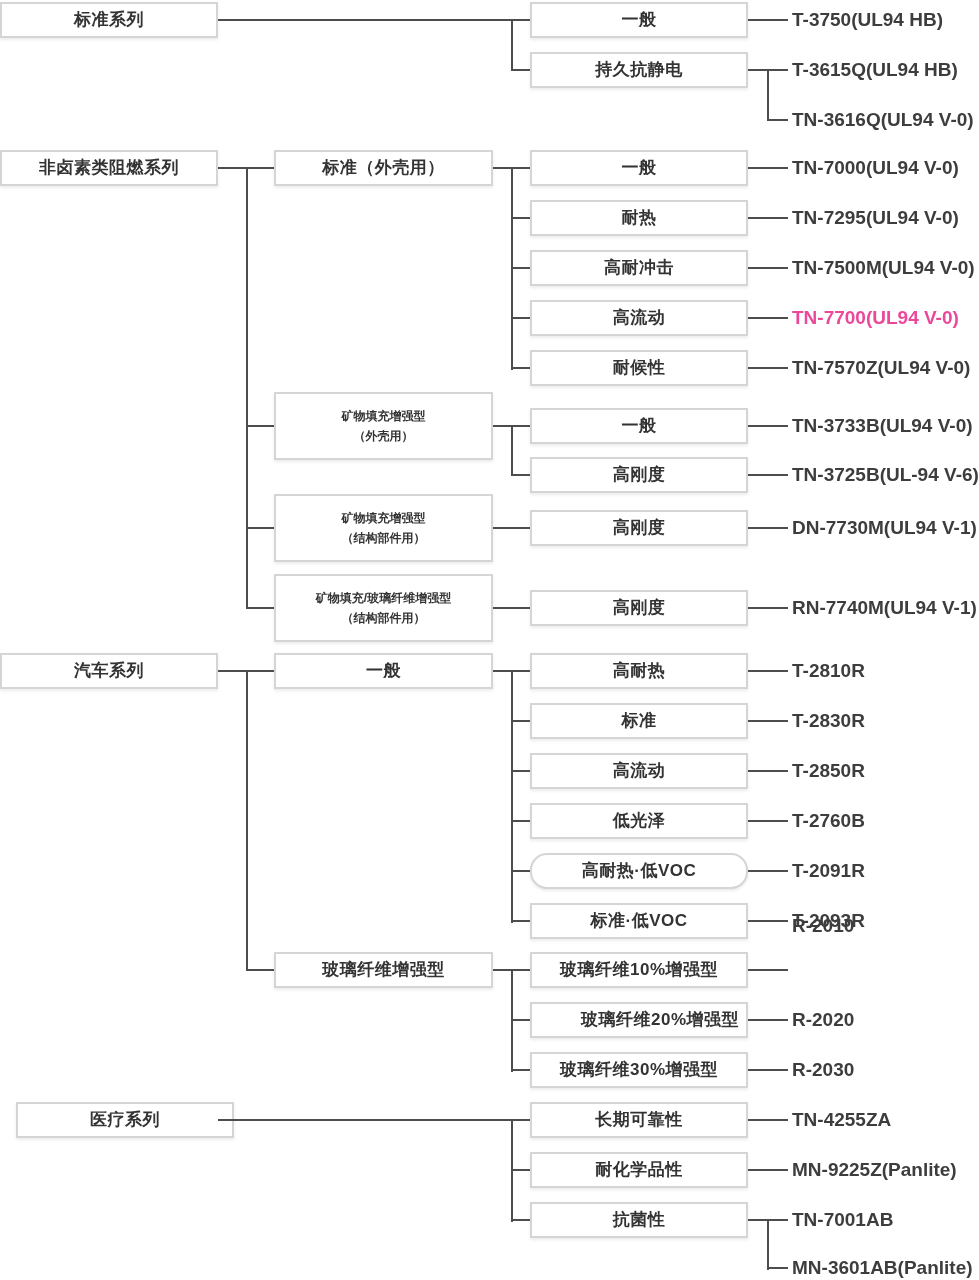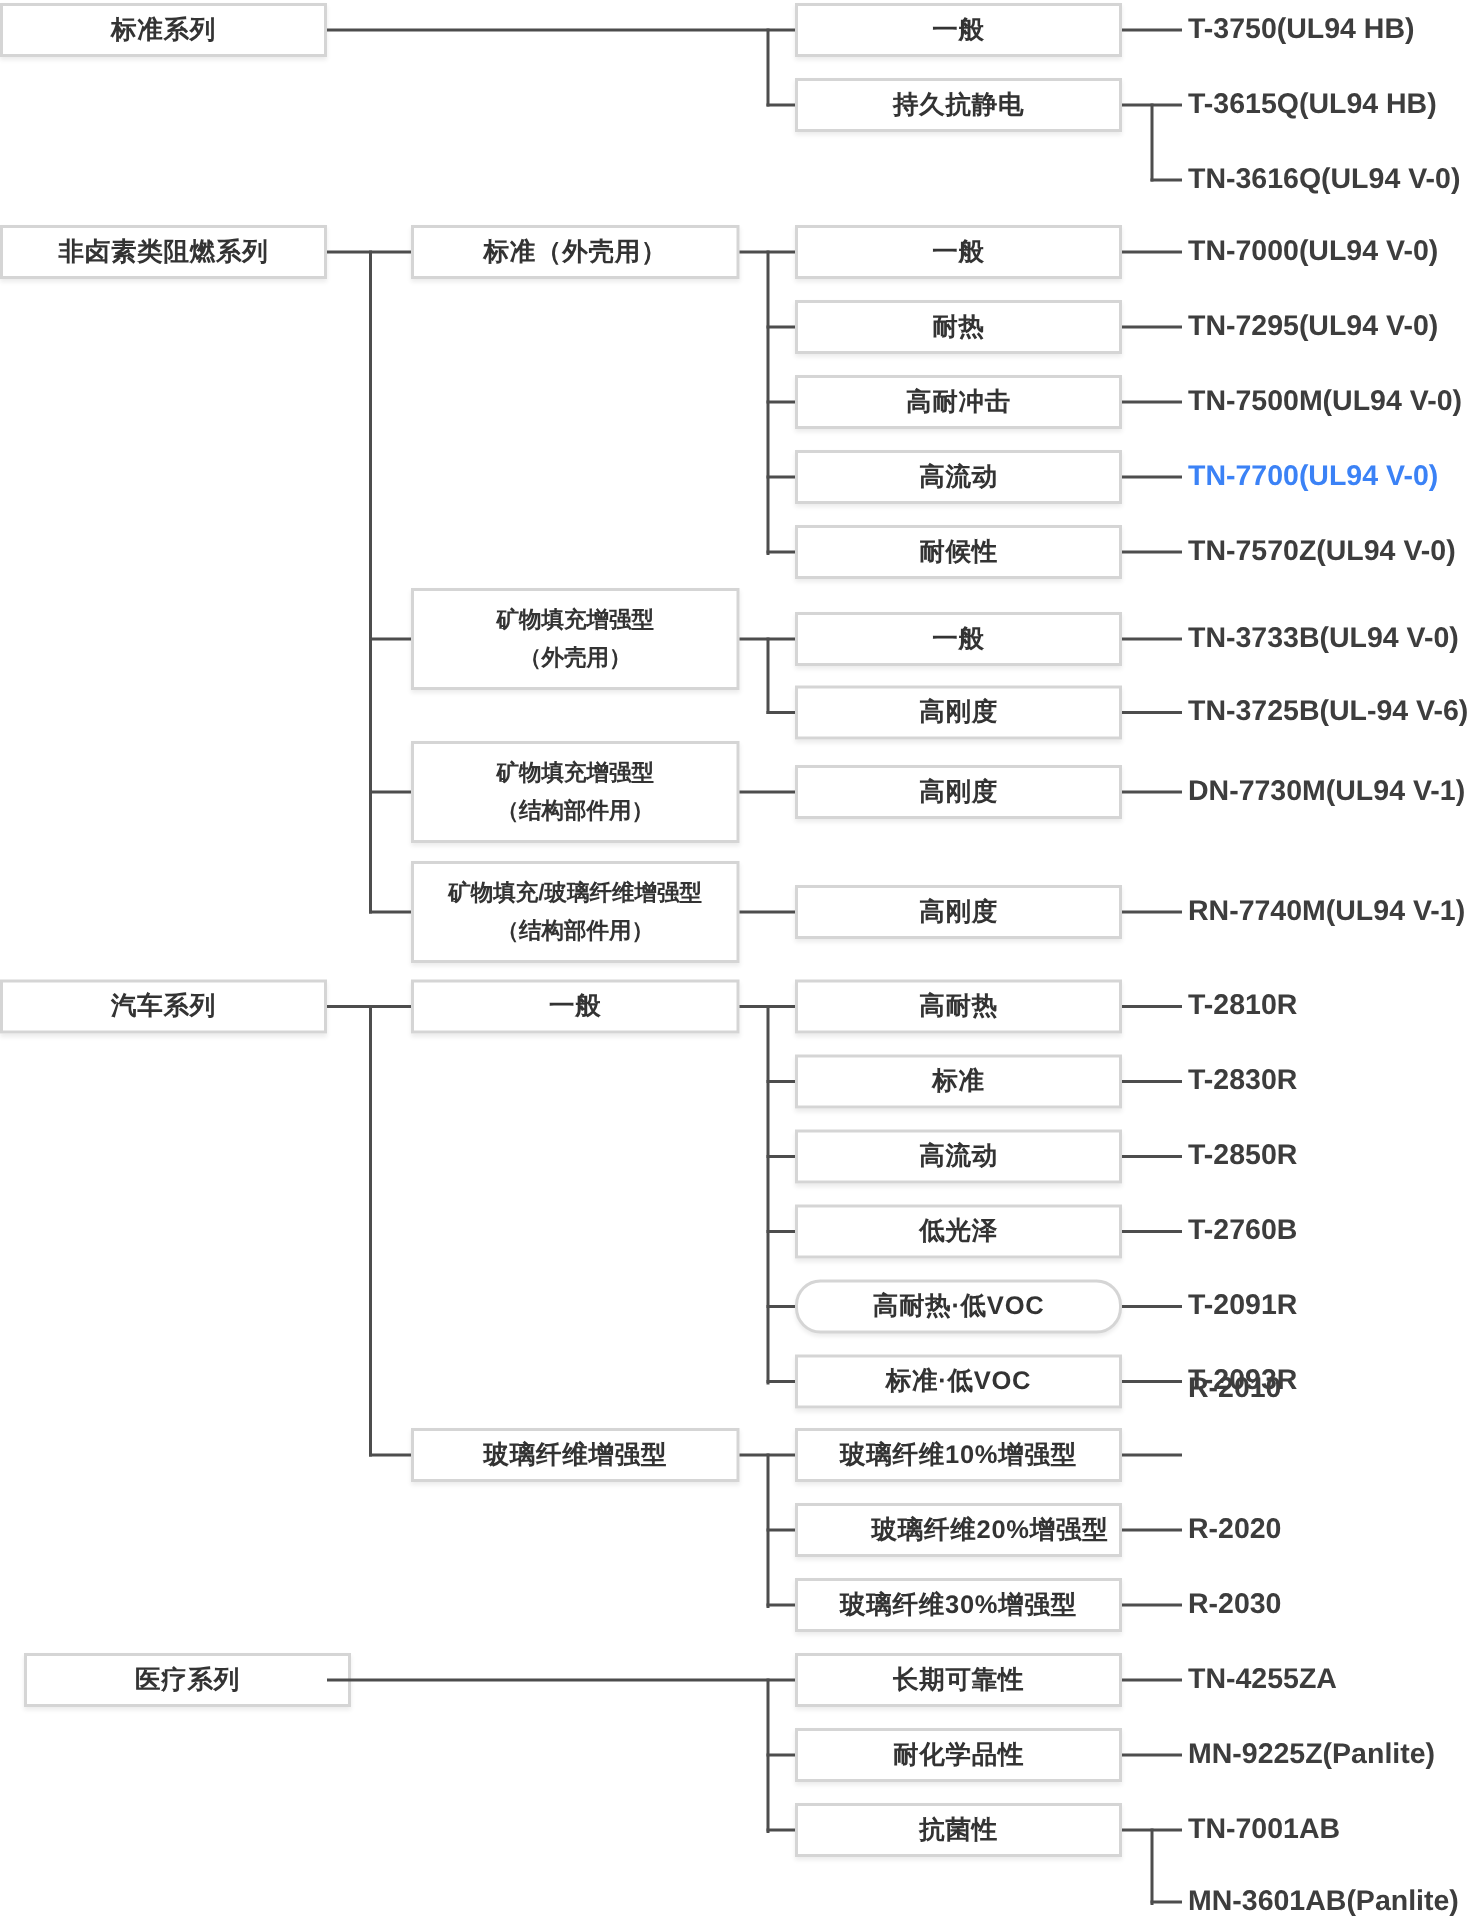--- a/index.html
+++ b/index.html
@@ -20,21 +20,21 @@
     text-align:center;
     color:#333333;
     font-weight:700;
     font-size:17px;
     line-height:1.5;
     white-space:pre-line;
     letter-spacing:0.5px;
     padding:0 2px;
   }
   .box.two-line{
-    font-size:15px;
+    font-size:12px;
     line-height:1.7;
     letter-spacing:0;
   }
   .code{
     position:absolute;
     transform:translateY(-50%);
     white-space:nowrap;
     color:#3d3d3d;
     font-weight:600;
     font-size:19px;
@@ -56,21 +56,21 @@
     <div class="code" style="left: 792px; top: 120px; color: rgb(61, 61, 61);">TN-3616Q(UL94 V-0)</div>
     <div class="box" style="left: 0px; top: 150px; width: 218px; height: 36px; border-color: rgb(213, 213, 213); color: rgb(51, 51, 51);">非卤素类阻燃系列</div>
     <div class="box" style="left: 274px; top: 150px; width: 219px; height: 36px; border-color: rgb(213, 213, 213); color: rgb(51, 51, 51);">标准（外壳用）</div>
     <div class="box" style="left: 530px; top: 150px; width: 218px; height: 36px; border-color: rgb(213, 213, 213); color: rgb(51, 51, 51);">一般</div>
     <div class="code" style="left: 792px; top: 168px; color: rgb(61, 61, 61);">TN-7000(UL94 V-0)</div>
     <div class="box" style="left: 530px; top: 200px; width: 218px; height: 36px; border-color: rgb(213, 213, 213); color: rgb(51, 51, 51);">耐热</div>
     <div class="code" style="left: 792px; top: 218px; color: rgb(61, 61, 61);">TN-7295(UL94 V-0)</div>
     <div class="box" style="left: 530px; top: 250px; width: 218px; height: 36px; border-color: rgb(213, 213, 213); color: rgb(51, 51, 51);">高耐冲击</div>
     <div class="code" style="left: 792px; top: 268px; color: rgb(61, 61, 61);">TN-7500M(UL94 V-0)</div>
     <div class="box" style="left: 530px; top: 300px; width: 218px; height: 36px; border-color: rgb(213, 213, 213); color: rgb(51, 51, 51);">高流动</div>
-    <div class="code" style="left: 792px; top: 318px; color: #3b82f6;">TN-7700(UL94 V-0)</div>
+    <div class="code" style="left: 792px; top: 318px; color: #ec4899;">TN-7700(UL94 V-0)</div>
     <div class="box" style="left: 530px; top: 350px; width: 218px; height: 36px; border-color: rgb(213, 213, 213); color: rgb(51, 51, 51);">耐候性</div>
     <div class="code" style="left: 792px; top: 368px; color: rgb(61, 61, 61);">TN-7570Z(UL94 V-0)</div>
     <div class="box two-line" style="left: 274px; top: 392px; width: 219px; height: 68px; border-color: rgb(213, 213, 213); color: rgb(51, 51, 51);">矿物填充增强型
 （外壳用）</div>
     <div class="box" style="left: 530px; top: 408px; width: 218px; height: 36px; border-color: rgb(213, 213, 213); color: rgb(51, 51, 51);">一般</div>
     <div class="code" style="left: 792px; top: 426px; color: rgb(61, 61, 61);">TN-3733B(UL94 V-0)</div>
     <div class="box" style="left: 530px; top: 457px; width: 218px; height: 36px; border-color: rgb(213, 213, 213); color: rgb(51, 51, 51);">高刚度</div>
     <div class="code" style="left: 792px; top: 475px; color: rgb(61, 61, 61);">TN-3725B(UL-94 V-6)</div>
     <div class="box two-line" style="left: 274px; top: 494px; width: 219px; height: 68px; border-color: rgb(213, 213, 213); color: rgb(51, 51, 51);">矿物填充增强型
 （结构部件用）</div>

